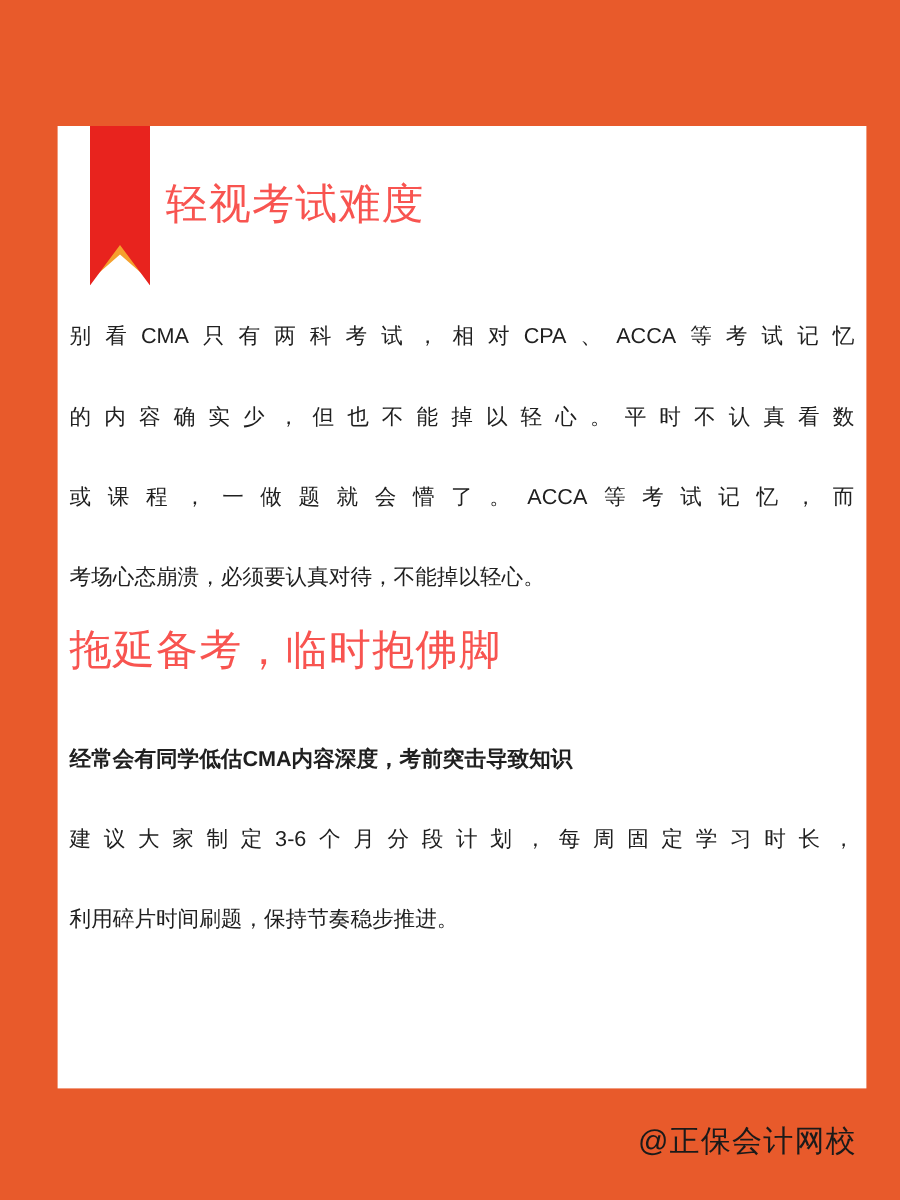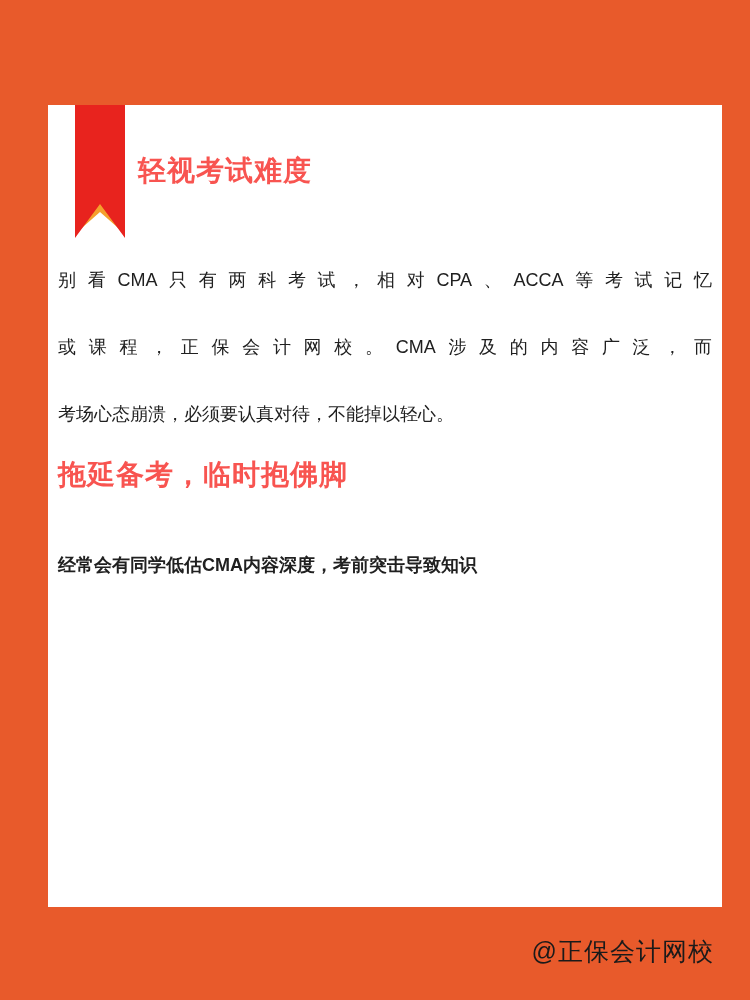--- a/index.html
+++ b/index.html
@@ -52,22 +52,22 @@
   }
   .ribbon .red-layer {
     position: absolute;
     left: 0; top: 0;
     width: 50px; height: 133px;
     background: var(--ribbon-red);
     clip-path: polygon(0 0, 100% 0, 100% 100%, 50% 74.5%, 0 100%);
   }
   .heading {
     color: var(--heading);
-    font-weight: 700;
-    font-size: 28px;
+    font-weight: 400;
+    font-size: 35px;
     line-height: 35px;
     letter-spacing: 1px;
   }
   .heading-1 {
     padding-top: 48px;
     padding-left: 80px;
   }
   .heading-2 {
     margin-top: 9px;
   }
@@ -109,28 +109,33 @@
 
     <div class="ribbon">
       <div class="gold-layer"></div>
       <div class="red-layer"></div>
     </div>
 
     <div class="heading heading-1">轻视考试难度</div>
 
     <div class="para para-1">
       <div class="line">别看CMA只有两科考试，相对CPA、ACCA等考试记忆</div>
-      <div class="line">或课程，正保会计网校。CMA涉及的内容广泛，而</div>
+      <div class="line">的内容确实少，但也不能掉以轻心。平时不认真看数</div>
+      <div class="line">或课程，一做题就会懵了。ACCA等考试记忆，而</div>
       <div class="line">考场心态崩溃，必须要认真对待，不能掉以轻心。</div>
     </div>
 
     <div class="heading heading-2">拖延备考，临时抱佛脚</div>
 
     <div class="para para-2">
       <div class="line">经常会有同学低估CMA内容深度，考前突击导致知识</div>
     </div>
 
+    <div class="para para-3">
+      <div class="line">建议大家制定3-6个月分段计划，每周固定学习时长，</div>
+      <div class="line">利用碎片时间刷题，保持节奏稳步推进。</div>
+    </div>
 
   </div>
 
   <div class="watermark">@正保会计网校</div>
 
 </div>
 
 </body></html>

